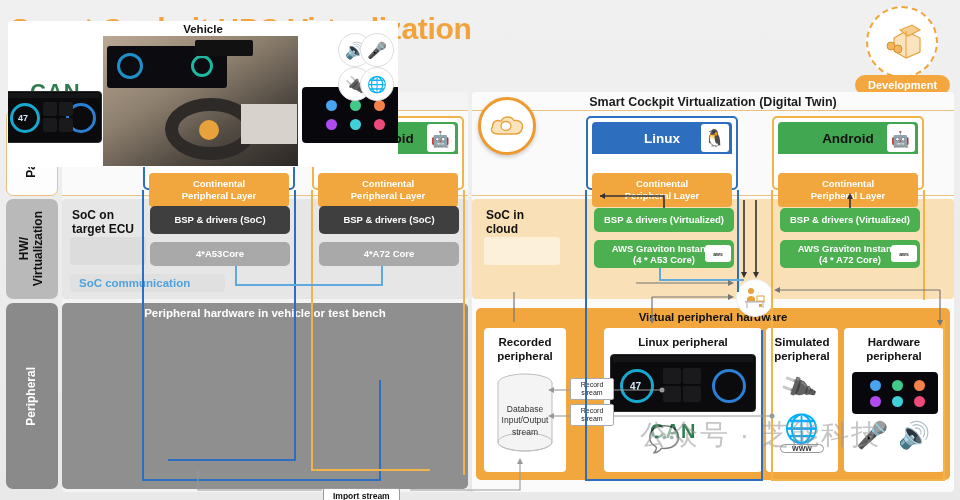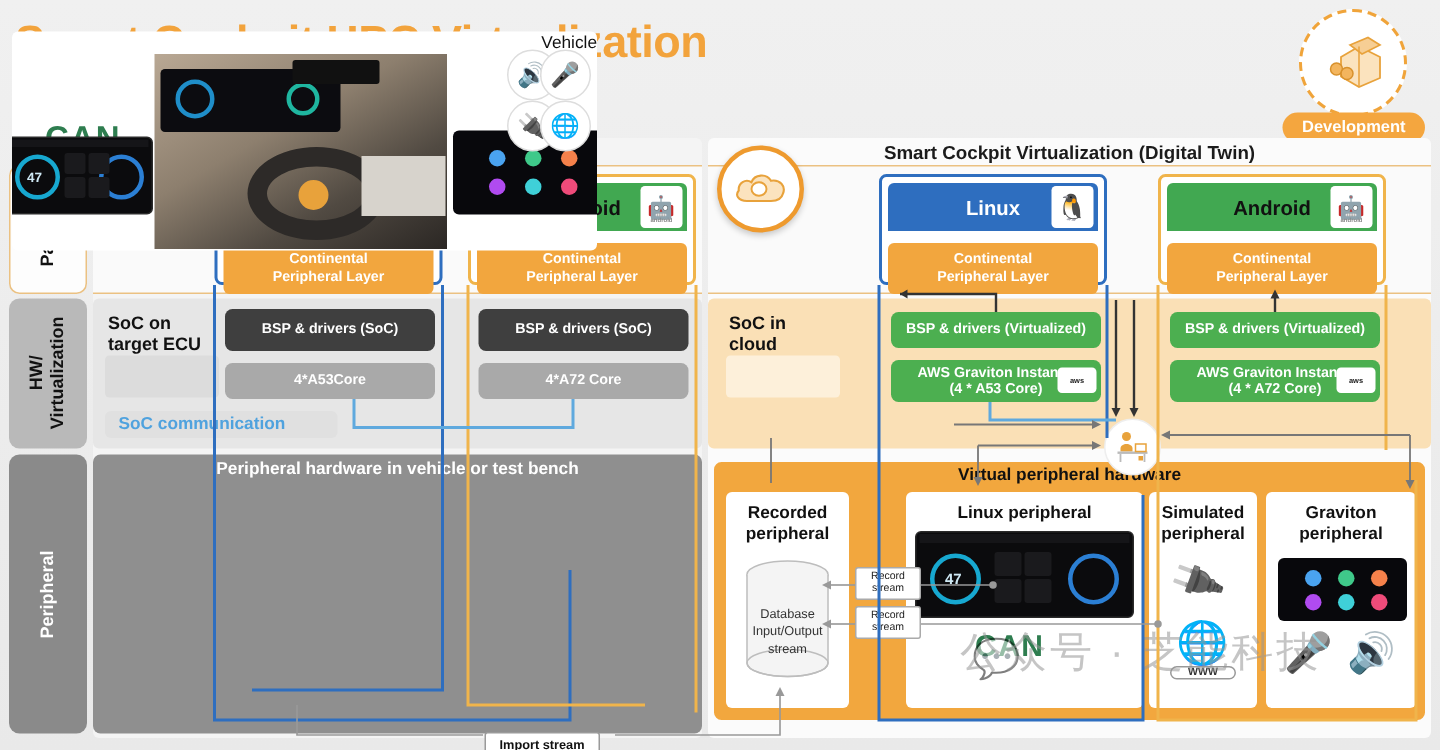--- a/index.html
+++ b/index.html
@@ -73,21 +73,21 @@
   .os-box  { border-radius:5px; padding:4px; }
   .os-head { height:32px; border-radius:4px 4px 0 0; position:relative;
              display:flex; align-items:center; justify-content:center;
              font-size:13.5px; font-weight:bold; }
   .os-head.linux   { background:#2E6EBF; color:#fff; }
   .os-head.android { background:#41A851; color:#111; }
   .os-logo { position:absolute; right:3px; top:2px; width:28px; height:28px;
              background:#fff; border-radius:3px; display:flex; align-items:center;
              justify-content:center; font-size:17px; }
   .os-logo .andlbl{ font-size:4px; color:#8a8a8a; position:absolute; bottom:3px; }
-  .cpl { margin-top:8px; background:#F2A63E; color:#fff; border-radius:4px;
+  .cpl { margin-top:19px; background:#F2A63E; color:#fff; border-radius:4px;
          text-align:center; font-size:9.5px; font-weight:bold; line-height:1.25;
          padding:5px 2px; }
 
   
   .bar { border-radius:5px; text-align:center; font-size:9.5px; font-weight:bold;
          display:flex; align-items:center; justify-content:center; line-height:1.2; }
   .bar-dark  { background:#3F3F3F; color:#fff;text-align:right; }
   .bar-grey  { background:#A9A9A9; color:#fff; }
   .bar-green { background:#4CAF50; color:#fff; }
 
@@ -103,22 +103,22 @@
                background:#fff; border-radius:3px; font-size:5px; font-weight:bold;
                color:#222; display:flex; align-items:center; justify-content:center; }
 
   
   .periph-l-head { position:absolute; left:62px; top:303px; width:406px; height:186px;
                    background:#8f8f8f; border-radius:5px; }
   .periph-l-title{ position:absolute; width:100%; top:4px; text-align:center;
                    color:#fff; font-size:11.5px; font-weight:bold; }
   .periph-l-inner{ position:absolute; left:8px; top:21px; width:390px; height:146px;
                    background:#fff; border-radius:4px; overflow:hidden; }
-  .vehicle-lbl { position:absolute; width:100%; top:2px; text-align:right;
-                 font-size:11.5px; font-weight:normal; color:#111; z-index:4; }
+  .vehicle-lbl { position:absolute; width:100%; top:2px; text-align:center;
+                 font-size:11.5px; font-weight:bold; color:#111; z-index:4; }
 
   .periph-r-head { position:absolute; left:476px; top:308px; width:474px; height:172px;
                    background:#F2A73E; border-radius:5px;
                    border:2px solid #F2A73E; }
   .periph-r-title{ position:absolute; width:100%; top:3px; text-align:center;
                    color:#111; font-size:11.5px; font-weight:bold; }
   .pcard { position:absolute; top:20px; background:#fff; border-radius:4px; }
   .pcard-title { text-align:center; font-size:11.5px; font-weight:bold; color:#111;
                  padding-top:7px; line-height:1.25; }
 
@@ -411,21 +411,21 @@
       <span>peripheral</span>
     </div>
     <div style="position:absolute;left:16px;top:44px;font-size:26px;color:#E9A23B;transform:rotate(-25deg);">🔌</div>
     <div style="position:absolute;left:18px;top:84px;font-size:28px;color:#E9A23B;">🌐</div>
     <div style="position:absolute;left:14px;top:116px;width:44px;text-align:center;font-size:7px;
                 font-weight:bold;border:1px solid #999;border-radius:7px;background:#fff;color:#333;">WWW</div>
   </div>
 
   <div class="pcard" style="left:844px;top:328px;width:100px;height:144px;">
     <div class="pcard-title">
-      <span>Graviton</span><br>
+      <span>Hardware</span><br>
       <span>peripheral</span>
     </div>
     <div class="ivi" style="position:absolute;left:8px;top:44px;width:86px;height:42px;">
       <div class="ivi-icon" style="left:18px;top:8px;background:#4aa3f0;"></div>
       <div class="ivi-icon" style="left:40px;top:8px;background:#3fc98a;"></div>
       <div class="ivi-icon" style="left:62px;top:8px;background:#f5814b;"></div>
       <div class="ivi-icon" style="left:18px;top:24px;background:#b04bf0;"></div>
       <div class="ivi-icon" style="left:40px;top:24px;background:#3fd0d8;"></div>
       <div class="ivi-icon" style="left:62px;top:24px;background:#ef4b7a;"></div>
     </div>

